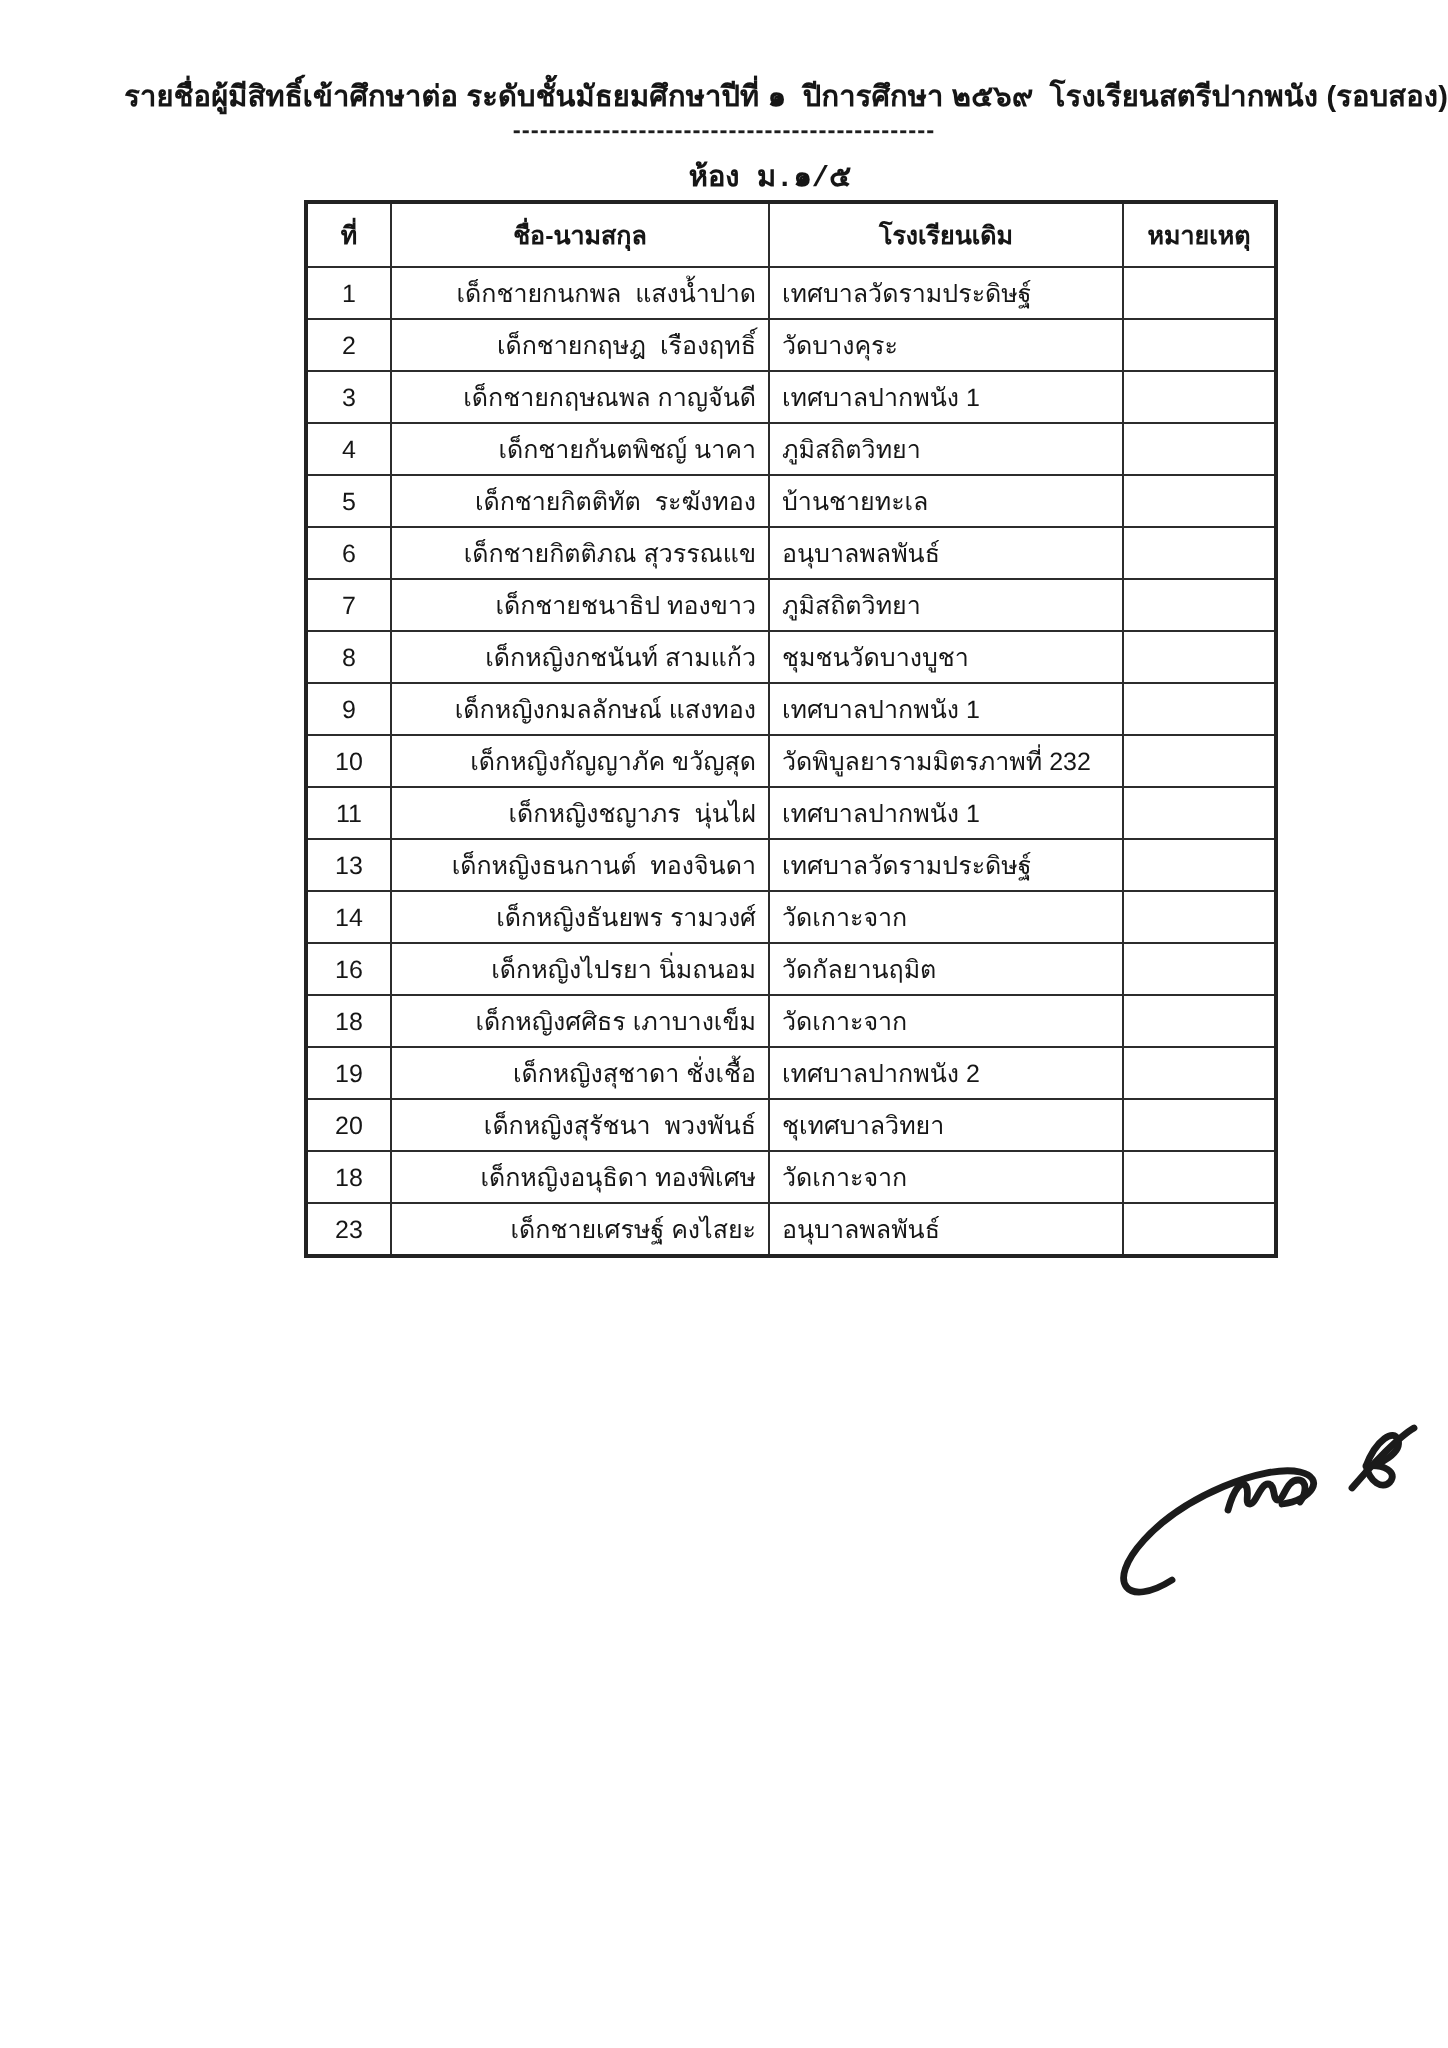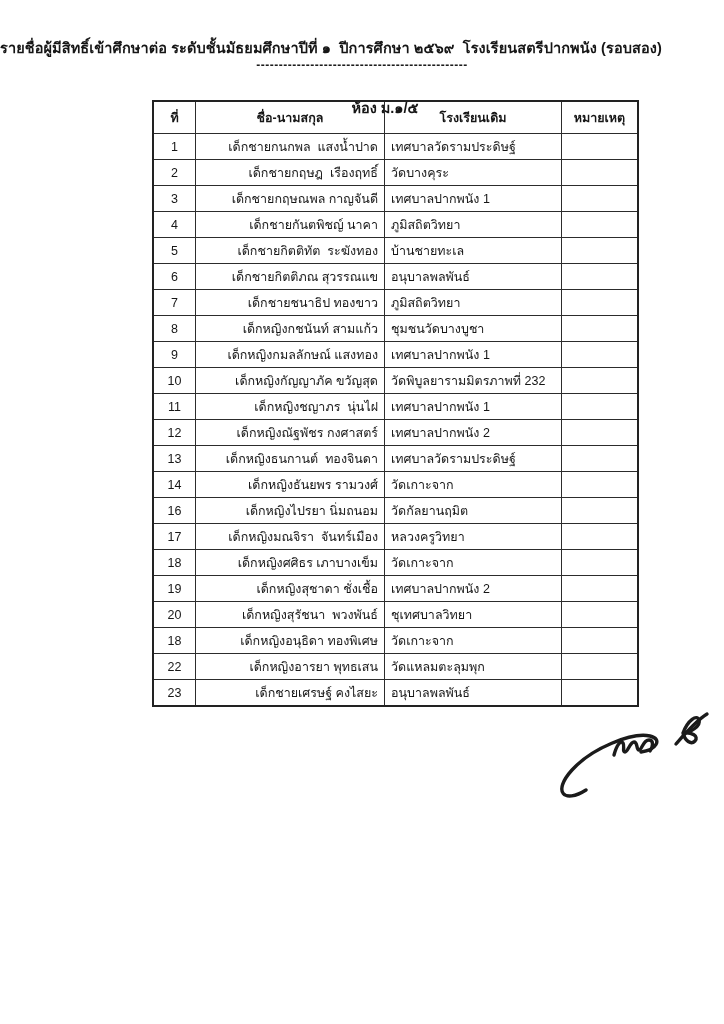--- a/index.html
+++ b/index.html
@@ -9,41 +9,42 @@
     position: relative;
     font-family: "Liberation Sans", "DejaVu Sans", sans-serif;
     color: #161616;
     overflow: hidden;
   }
   .page { position: absolute; inset: 0; }
 
   .doc-title {
     position: absolute;
     top: 36px; left: 0; width: 100%;
-    text-align: left;
+    text-align: right;
     font-weight: bold;
     font-size: 14.5px;
     white-space: pre;
     letter-spacing: 0.1px;
   }
   .doc-divider {
     position: absolute;
     top: 58px; left: 0; width: 100%;
     text-align: center;
     font-weight: bold;
     font-size: 12px;
     letter-spacing: 0.5px;
     color: #1d1d1d;
   }
   .room-heading {
     position: absolute;
-    top: 96px; left: 152px; width: 466px;
+    top: 76px; left: 152px; width: 466px;
     text-align: center;
     font-weight: bold;
     font-size: 14.5px;
+    font-family: Liberation Mono, monospace;
   }
 
   table.student-table {
     position: absolute;
     top: 100px; left: 152px;
     width: 466px;
     border-collapse: collapse;
     table-layout: fixed;
     border: 2.5px solid #222222;
   }
@@ -161,50 +162,38 @@
           <td class="col-school">วัดพิบูลยารามมิตรภาพที่ 232</td>
           <td class="col-remark"></td>
         </tr>
         <tr>
           <td class="col-no">11</td>
           <td class="col-name">เด็กหญิงชญาภร  นุ่นไฝ</td>
           <td class="col-school">เทศบาลปากพนัง 1</td>
           <td class="col-remark"></td>
         </tr>
         <tr>
-          <td class="col-no">12</td>
-          <td class="col-name">เด็กหญิงณัฐพัชร กงศาสตร์</td>
-          <td class="col-school">เทศบาลปากพนัง 2</td>
-          <td class="col-remark"></td>
-        </tr>
-        <tr>
           <td class="col-no">13</td>
           <td class="col-name">เด็กหญิงธนกานต์  ทองจินดา</td>
           <td class="col-school">เทศบาลวัดรามประดิษฐ์</td>
           <td class="col-remark"></td>
         </tr>
         <tr>
           <td class="col-no">14</td>
           <td class="col-name">เด็กหญิงธันยพร รามวงศ์</td>
           <td class="col-school">วัดเกาะจาก</td>
           <td class="col-remark"></td>
         </tr>
         <tr>
           <td class="col-no">16</td>
           <td class="col-name">เด็กหญิงไปรยา นิ่มถนอม</td>
           <td class="col-school">วัดกัลยานฤมิต</td>
           <td class="col-remark"></td>
         </tr>
         <tr>
-          <td class="col-no">17</td>
-          <td class="col-name">เด็กหญิงมณจิรา  จันทร์เมือง</td>
-          <td class="col-school">หลวงครูวิทยา</td>
-          <td class="col-remark"></td>
-        </tr>
-        <tr>
           <td class="col-no">18</td>
           <td class="col-name">เด็กหญิงศศิธร เภาบางเข็ม</td>
           <td class="col-school">วัดเกาะจาก</td>
           <td class="col-remark"></td>
         </tr>
         <tr>
           <td class="col-no">19</td>
           <td class="col-name">เด็กหญิงสุชาดา ชั่งเชื้อ</td>
           <td class="col-school">เทศบาลปากพนัง 2</td>
           <td class="col-remark"></td>
@@ -212,26 +201,20 @@
         <tr>
           <td class="col-no">20</td>
           <td class="col-name">เด็กหญิงสุรัชนา  พวงพันธ์</td>
           <td class="col-school">ชุเทศบาลวิทยา</td>
           <td class="col-remark"></td>
         </tr>
         <tr>
           <td class="col-no">18</td>
           <td class="col-name">เด็กหญิงอนุธิดา ทองพิเศษ</td>
           <td class="col-school">วัดเกาะจาก</td>
-          <td class="col-remark"></td>
-        </tr>
-        <tr>
-          <td class="col-no">22</td>
-          <td class="col-name">เด็กหญิงอารยา พุทธเสน</td>
-          <td class="col-school">วัดแหลมตะลุมพุก</td>
           <td class="col-remark"></td>
         </tr>
         <tr>
           <td class="col-no">23</td>
           <td class="col-name">เด็กชายเศรษฐ์ คงไสยะ</td>
           <td class="col-school">อนุบาลพลพันธ์</td>
           <td class="col-remark"></td>
         </tr>
       </tbody>
   </table>

